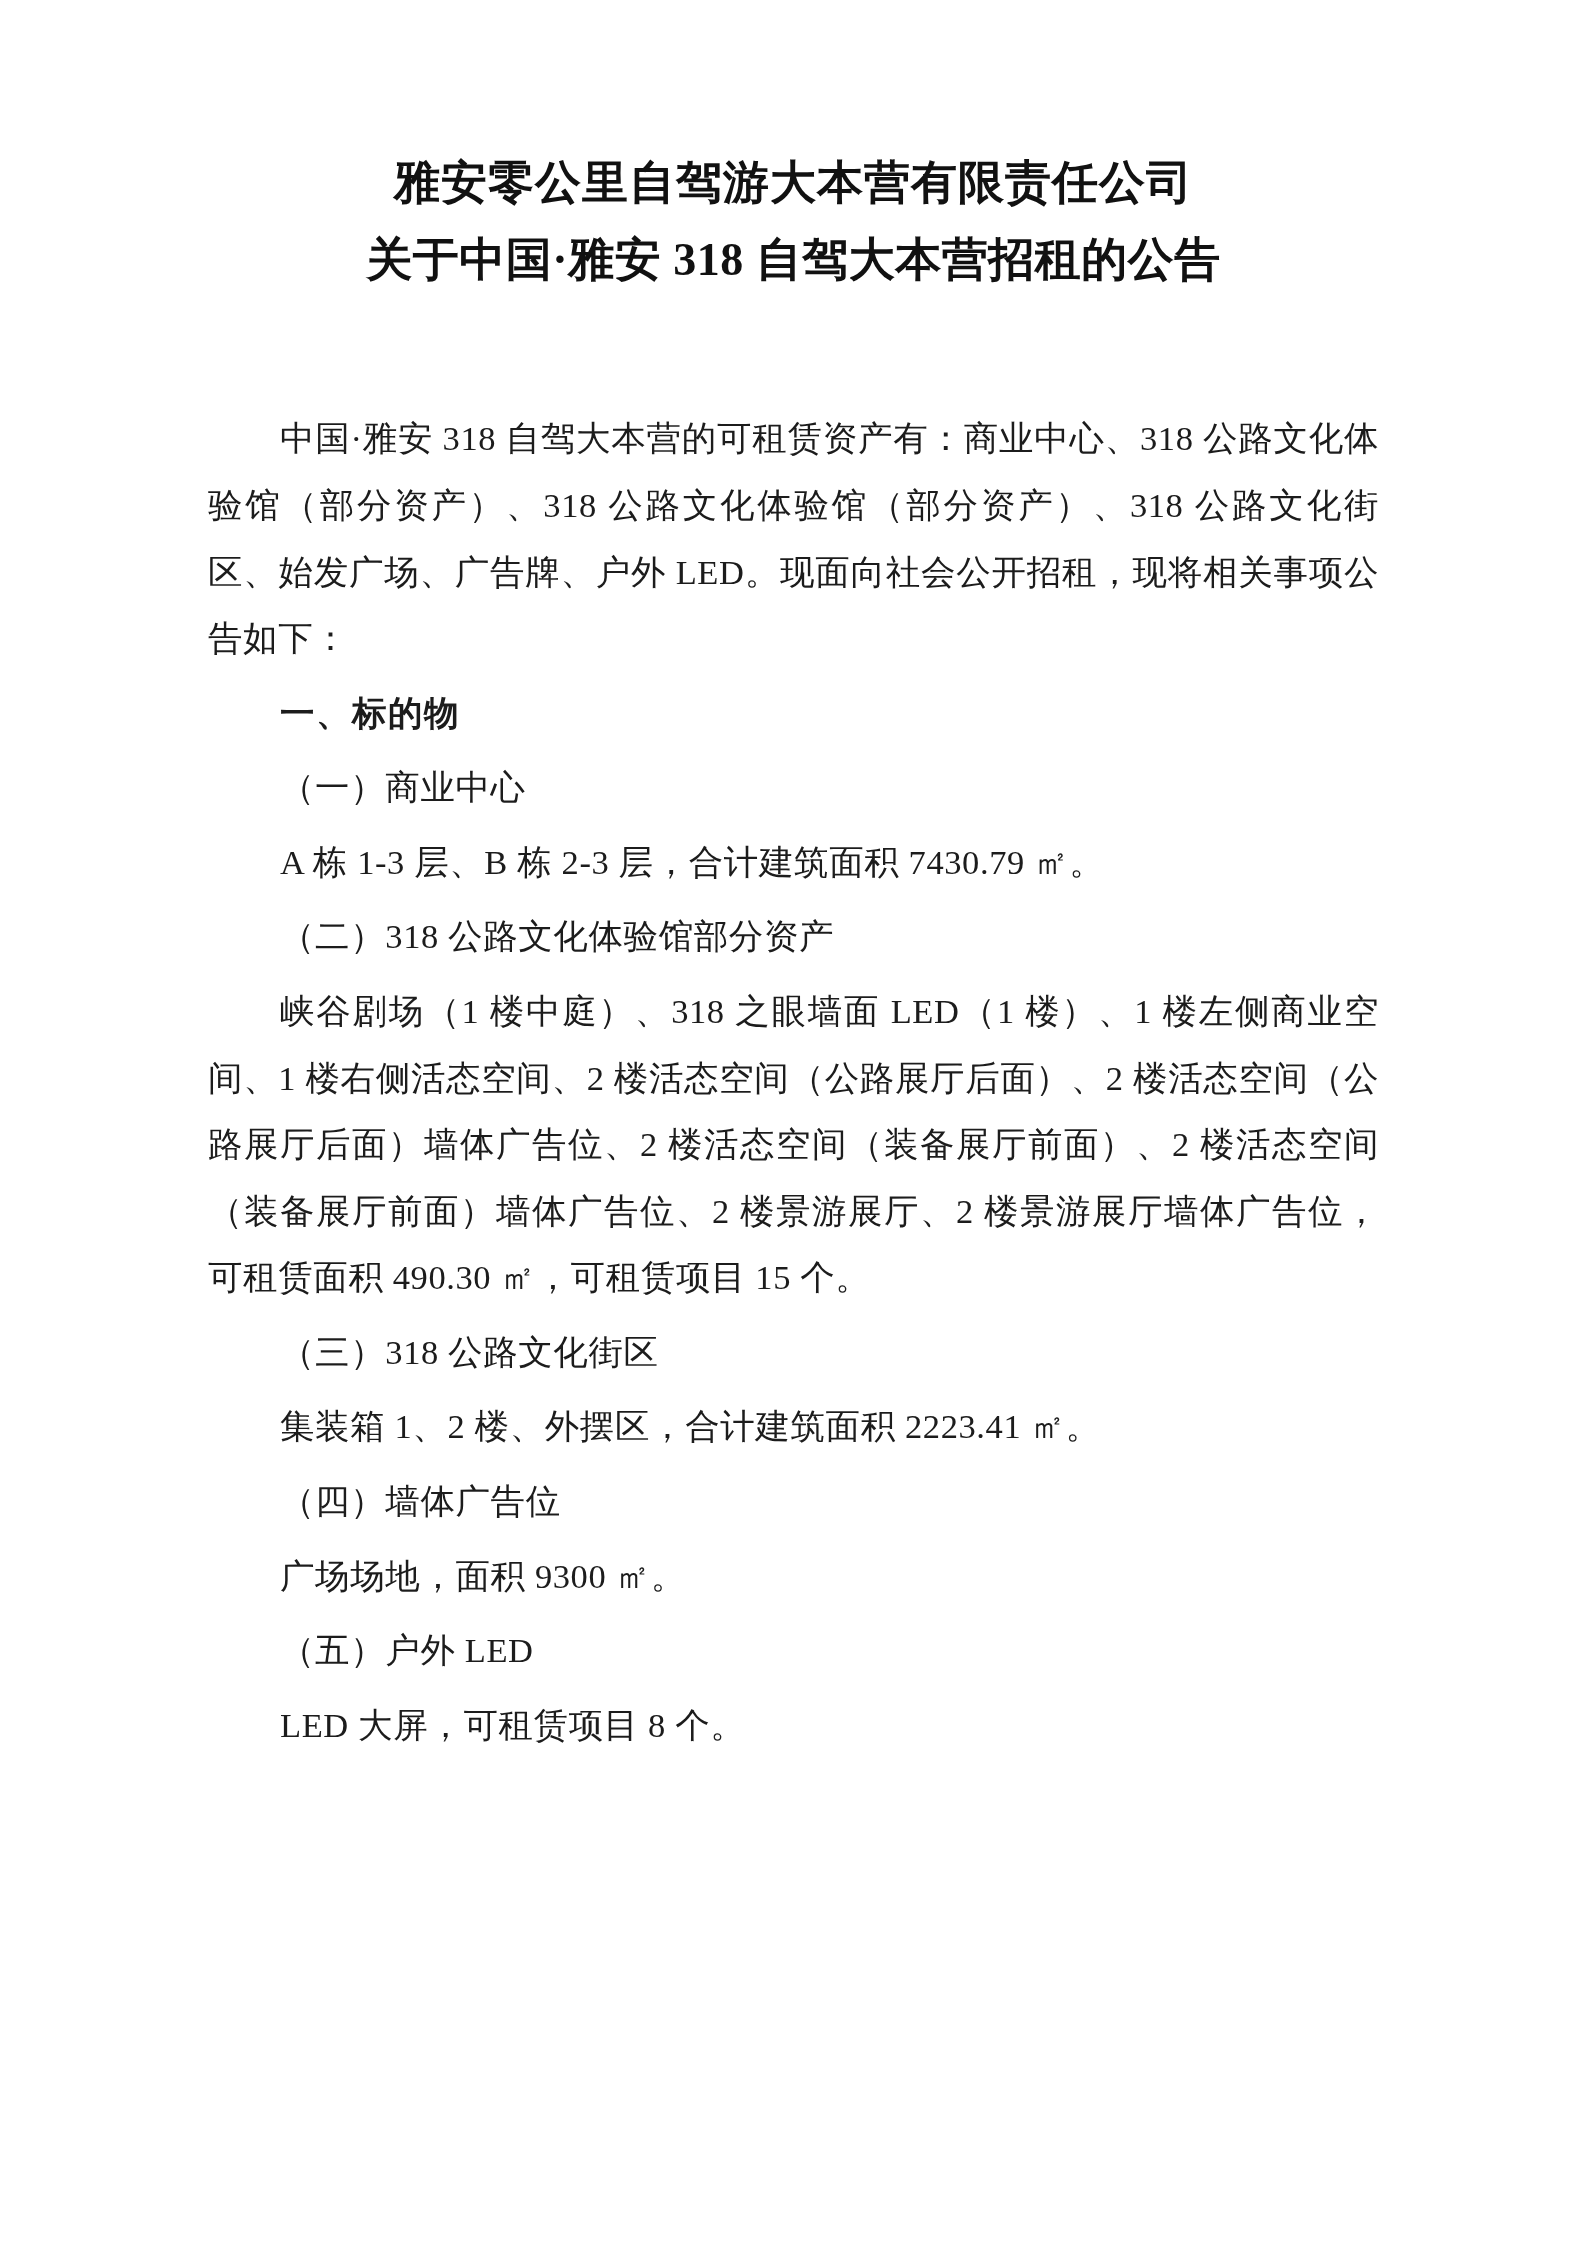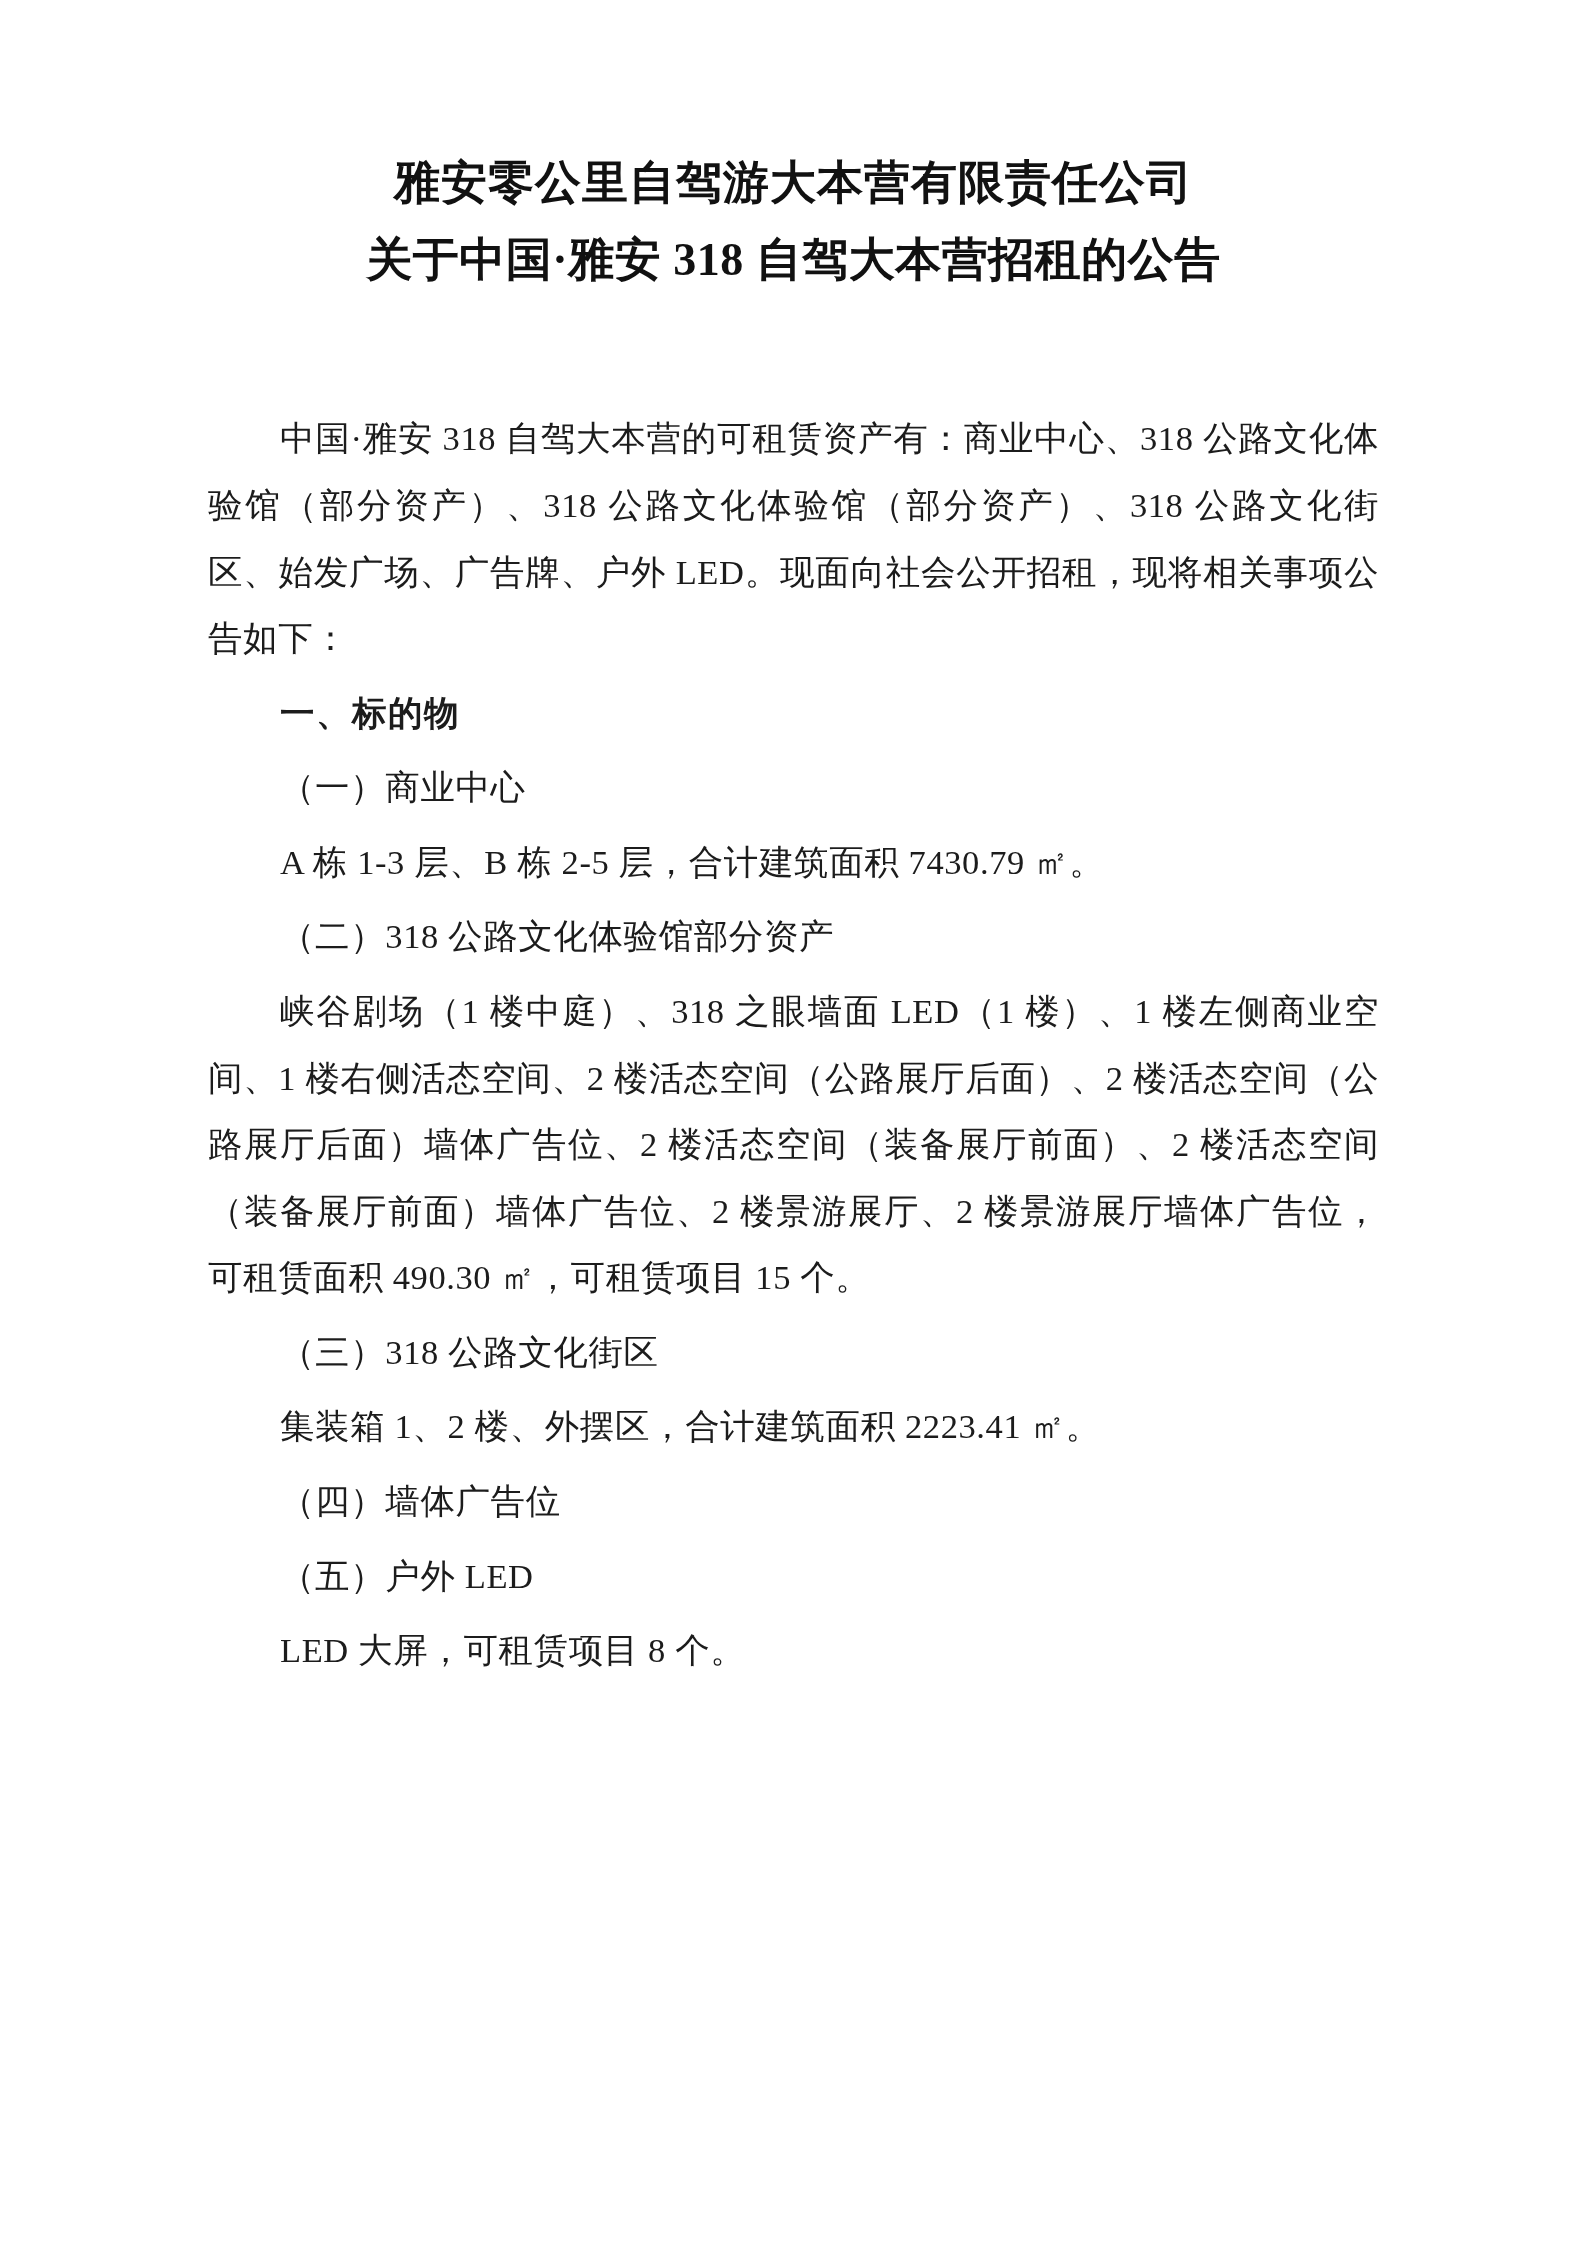--- a/index.html
+++ b/index.html
@@ -68,23 +68,24 @@
 
   <h1 class="doc-title">
     <span class="title-line line1">雅安零公里自驾游大本营有限责任公司</span>
     <span class="title-line line2">关于中国·雅安 318 自驾大本营招租的公告</span>
   </h1>
 
   <div class="body-block">
     <p class="para indent">中国·雅安 318 自驾大本营的可租赁资产有：商业中心、318 公路文化体验馆（部分资产）、318 公路文化体验馆（部分资产）、318 公路文化街区、始发广场、广告牌、户外 LED。现面向社会公开招租，现将相关事项公告如下：</p>
     <p class="para heading">一、标的物</p>
     <p class="para indent">（一）商业中心</p>
-    <p class="para indent">A 栋 1-3 层、B 栋 2-5 层，合计建筑面积 7430.79 ㎡。</p>
+    <p class="para indent">A 栋 1-3 层、B 栋 2-3 层，合计建筑面积 7430.79 ㎡。</p>
     <p class="para indent">（二）318 公路文化体验馆部分资产</p>
     <p class="para indent">峡谷剧场（1 楼中庭）、318 之眼墙面 LED（1 楼）、1 楼左侧商业空间、1 楼右侧活态空间、2 楼活态空间（公路展厅后面）、2 楼活态空间（公路展厅后面）墙体广告位、2 楼活态空间（装备展厅前面）、2 楼活态空间（装备展厅前面）墙体广告位、2 楼景游展厅、2 楼景游展厅墙体广告位，可租赁面积 490.30 ㎡，可租赁项目 15 个。</p>
     <p class="para indent">（三）318 公路文化街区</p>
     <p class="para indent">集装箱 1、2 楼、外摆区，合计建筑面积 2223.41 ㎡。</p>
     <p class="para indent">（四）墙体广告位</p>
+    <p class="para indent">广场场地，面积 9300 ㎡。</p>
     <p class="para indent">（五）户外 LED</p>
     <p class="para indent">LED 大屏，可租赁项目 8 个。</p>
   </div>
 
 </div>
 
 </body></html>

